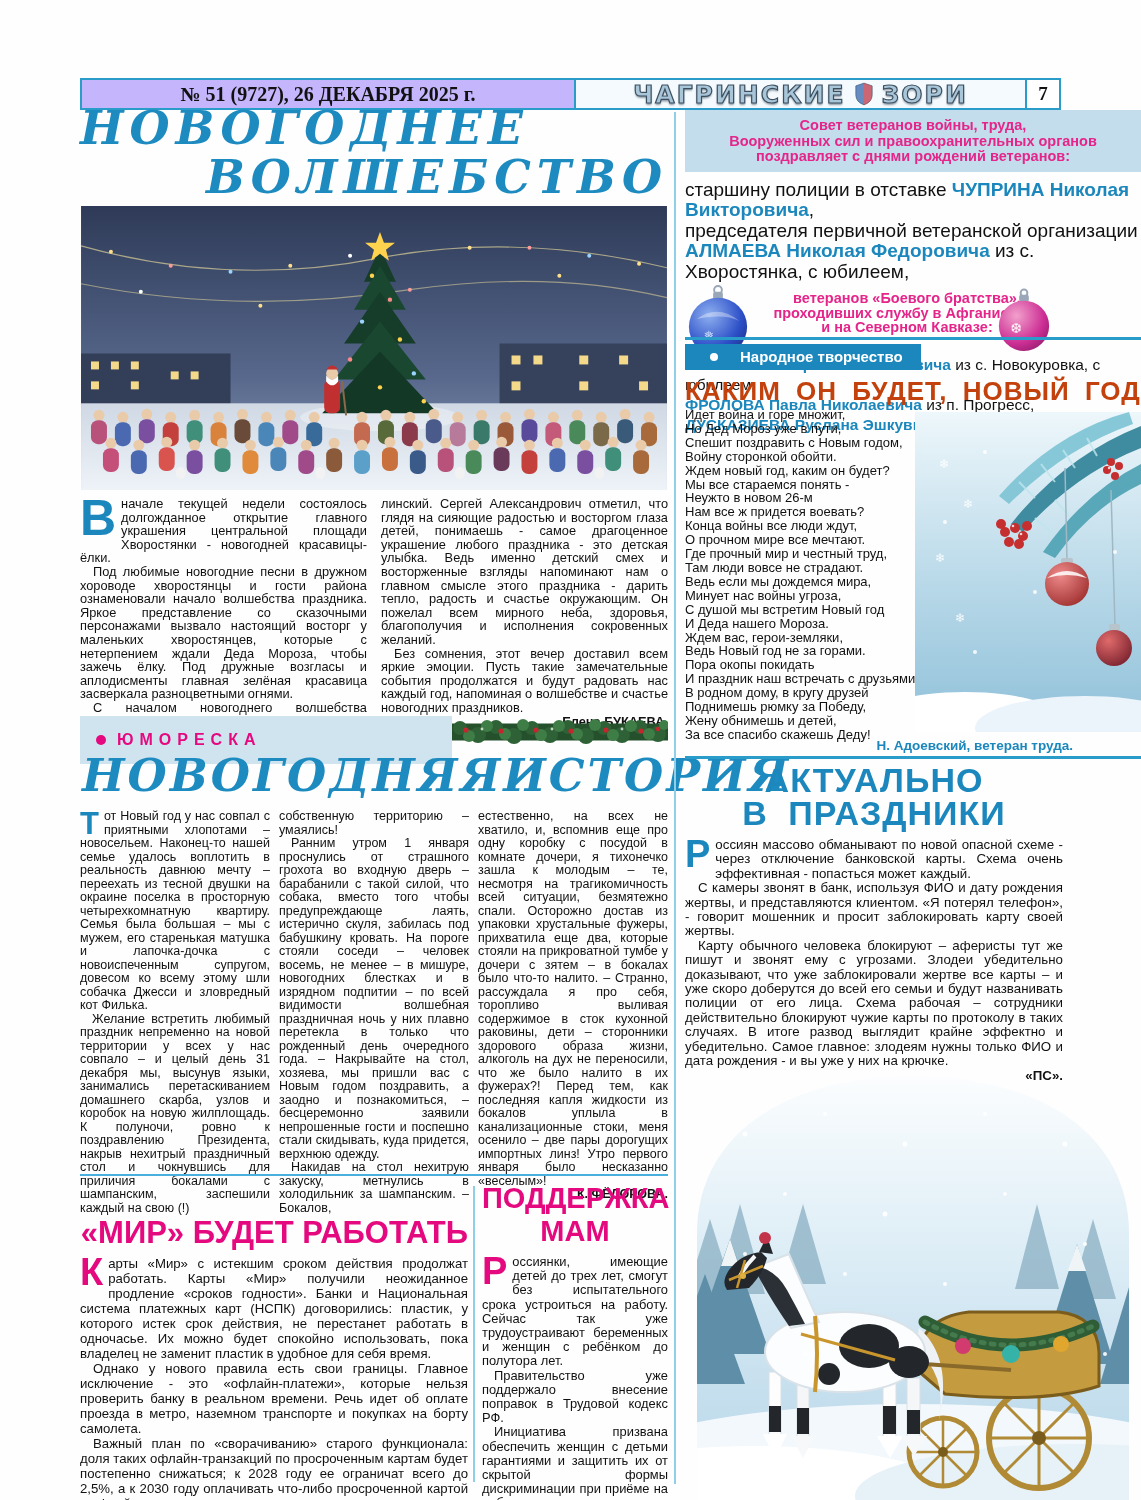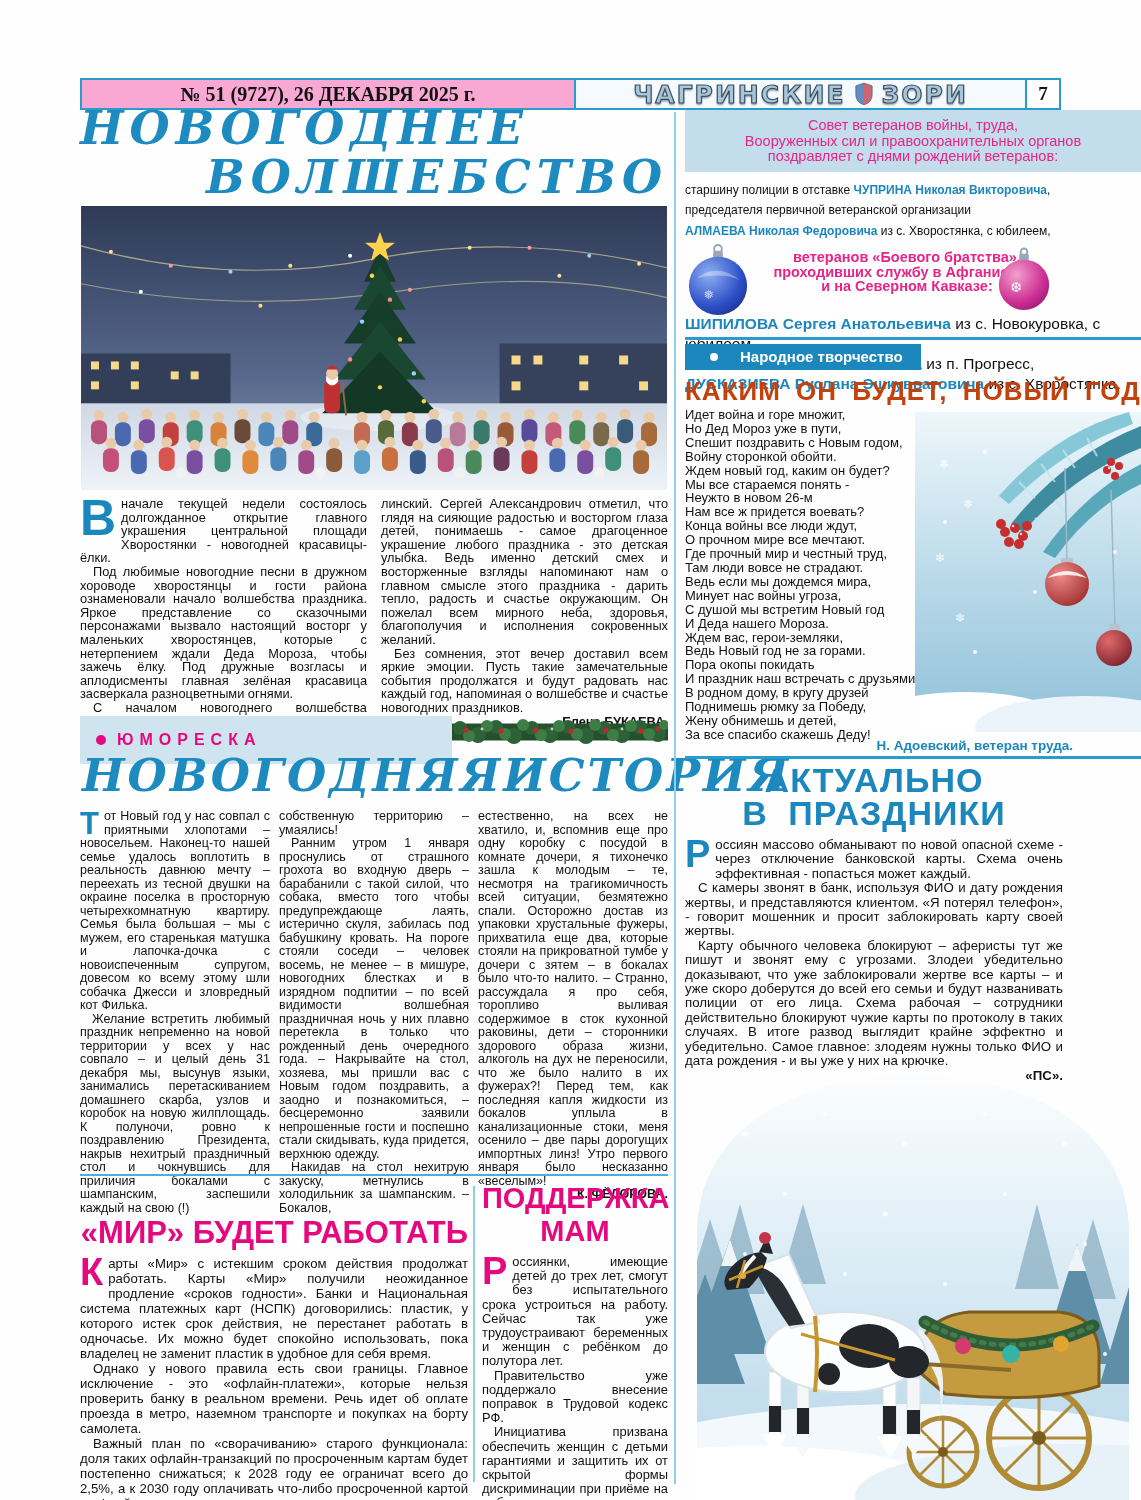--- a/index.html
+++ b/index.html
@@ -1,20 +1,20 @@
 <!DOCTYPE html>
 <html><head>
 <meta charset="utf-8">
 <style>
   html,body{margin:0;padding:0;background:#fff;}
   .page{position:relative;width:1141px;height:1500px;background:#fefefe;overflow:hidden;
         font-family:"Liberation Sans",sans-serif;color:#111;}
   
   .hdr{position:absolute;left:80px;top:78px;width:981px;height:32px;display:flex;}
-  .hdr-issue{width:492px;border:2px solid #2a9cc9;background:#f9a8d4;display:flex;align-items:center;
+  .hdr-issue{width:492px;border:2px solid #2a9cc9;background:#c4b5fd;display:flex;align-items:center;
              justify-content:center;font-family:"Liberation Serif",serif;font-weight:bold;font-size:20px;}
   .hdr-mast{flex:1;border-top:2px solid #2a9cc9;border-bottom:2px solid #2a9cc9;background:#f4fafd;
             display:flex;align-items:center;justify-content:center;gap:9px;}
   .mast-word{font-family:"DejaVu Sans",sans-serif;font-weight:bold;font-size:25px;letter-spacing:2px;
              color:#a9c6d9;-webkit-text-stroke:1.2px #3c4f61;text-shadow:0 -1px 0 #fff,0 2px 2px rgba(20,40,60,.45);}
   .hdr-page{width:32px;border:2px solid #2a9cc9;background:#fff;display:flex;align-items:center;
             justify-content:center;font-family:"Liberation Serif",serif;font-weight:bold;font-size:19px;}
   
   .magic-head{position:absolute;left:80px;top:104px;width:588px;}
   .magic-head .mh1,.magic-head .mh2{font-family:"DejaVu Serif",serif;font-style:italic;font-weight:bold;
@@ -53,24 +53,24 @@
   .mir{position:absolute;left:80px;top:1184px;width:388px;}
   .mir-h{font-weight:bold;font-size:31px;line-height:34px;color:#e5097f;text-align:right;white-space:nowrap;margin-top:32px;}
   .mir-t{margin-top:6px;font-size:13.2px;line-height:15px;text-align:justify;}
   .mir-t p{margin:0;} .mir-t p.ind{text-indent:13px;}
   .mam{position:absolute;left:482px;top:1182px;width:186px;}
   .mam-h{font-weight:bold;font-size:29px;line-height:33px;color:#e5097f;text-align:center;}
   .mam-t{margin-top:7px;font-size:12.9px;line-height:14.2px;text-align:justify;}
   .mam-t p{margin:0;} .mam-t p.ind{text-indent:12px;}
   
   .vet{position:absolute;left:685px;top:110px;width:456px;}
-  .vet-band{background:#c3ddec;padding:7px 8px;text-align:center;font-weight:normal;font-size:14.5px;
+  .vet-band{background:#c3ddec;padding:7px 8px;text-align:center;font-weight:bold;font-size:14.5px;
             line-height:14.5px;color:#e5258a;}
   .vet-band div{margin:1px 0;}
-  .vet-p{margin-top:8px;font-size:12px;line-height:20.5px;}
+  .vet-p{margin-top:8px;font-size:19px;line-height:20.5px;}
   .bluename{color:#1b87bd;font-weight:bold;}
   .vet-orn{position:relative;margin-top:6px;height:64px;}
   .ball{position:absolute;}
   .ball.b1{left:0;top:-4px;width:66px;height:72px;}
   .ball.b2{left:310px;top:0;width:58px;height:64px;}
   .vet-sub{margin:0 92px 0 80px;text-align:center;font-weight:bold;font-size:14.5px;line-height:14.5px;color:#e5258a;padding-top:3px;}
   .vet-names{margin-top:3px;font-size:15.5px;line-height:20px;}
   .folk-label{position:absolute;left:685px;top:344px;background:#1b87bd;color:#fff;display:flex;
       align-items:center;gap:9px;padding:4px 18px 5px 12px;}
   .white-bullet{width:8px;height:8px;border-radius:50%;background:#fff;flex:none;}

